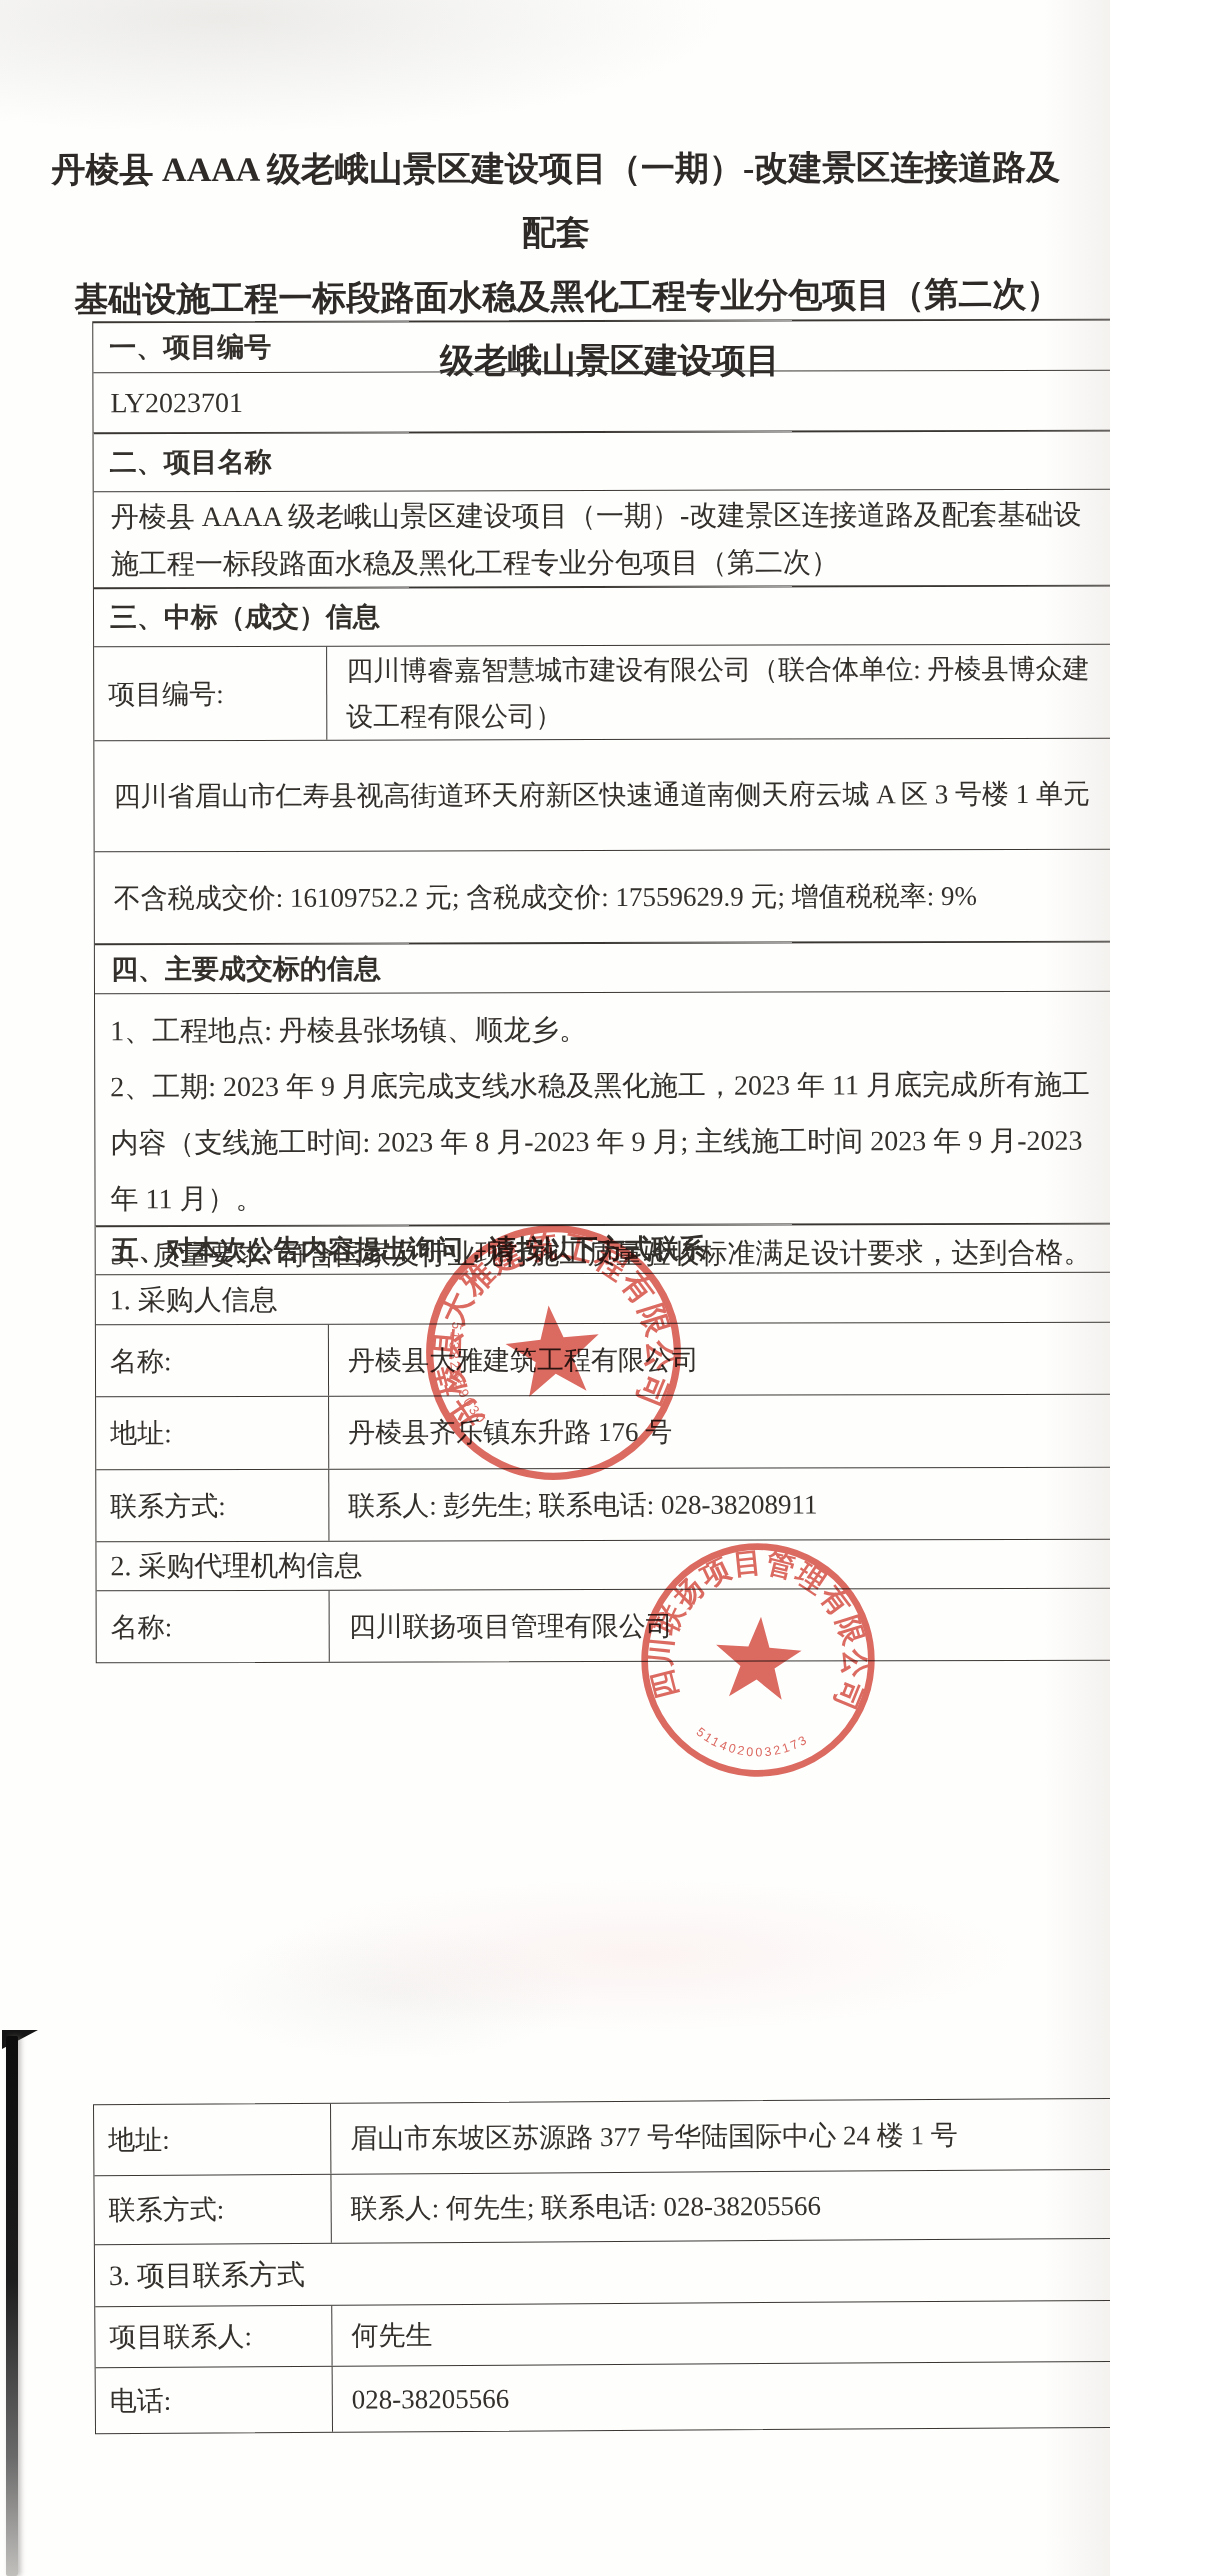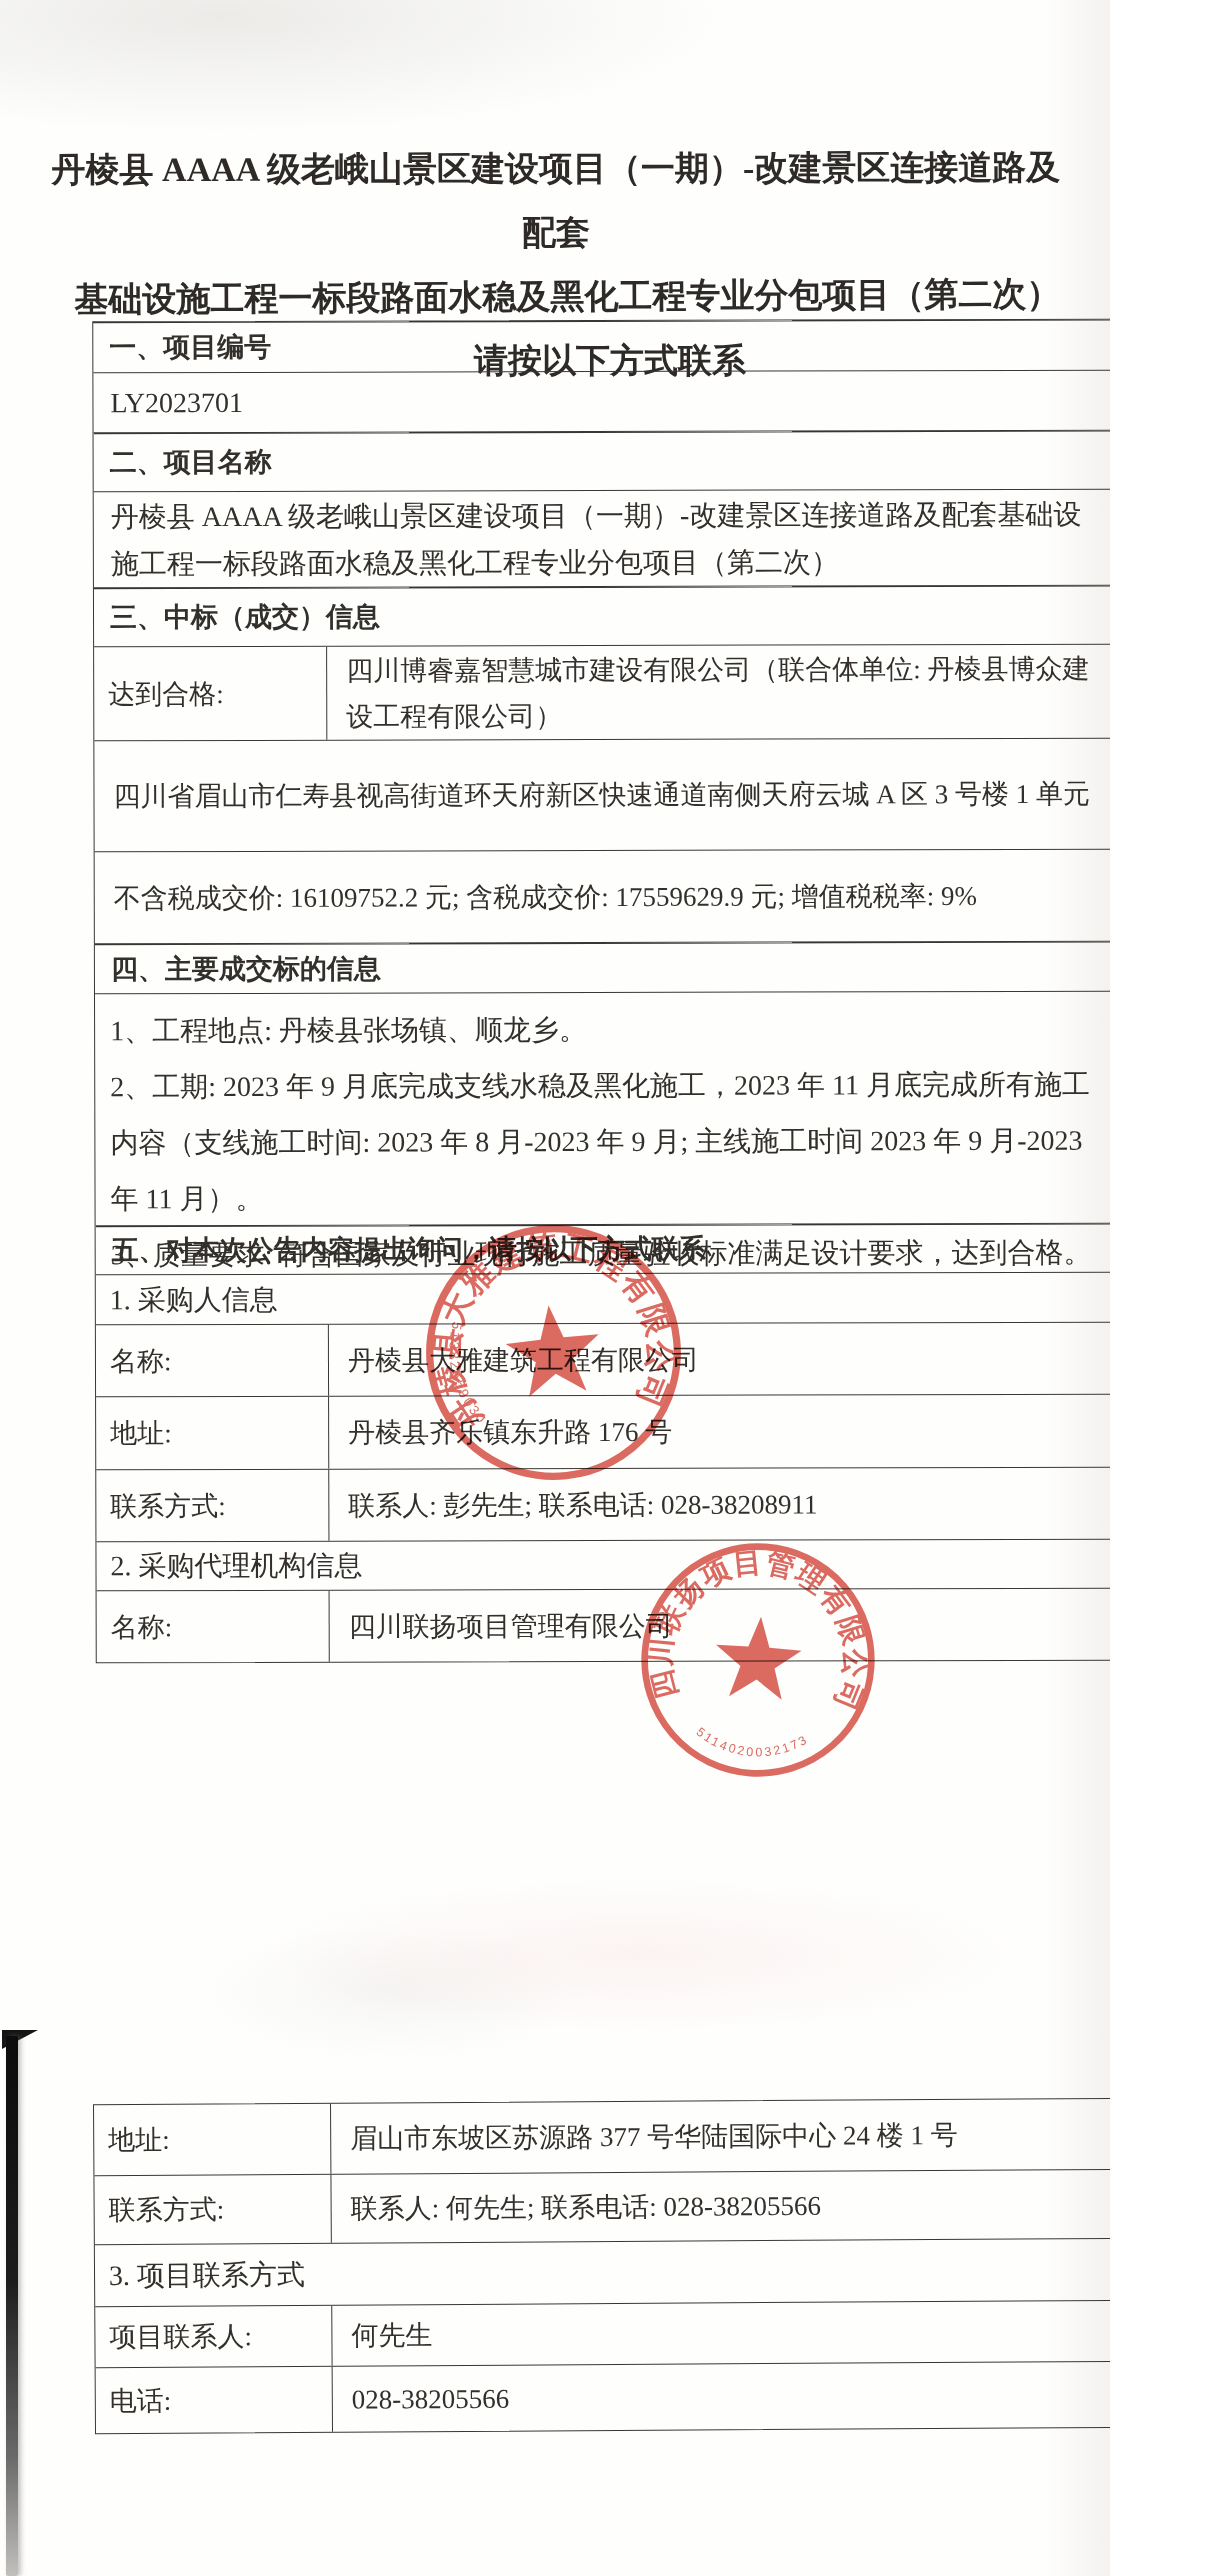--- a/index.html
+++ b/index.html
@@ -62,35 +62,35 @@
 <body>
 
 <div class="canvas">
   <div class="top-shade"></div>
   <div class="right-shade"></div>
   <div class="ink-bleed"></div>
 
   <div class="title">
     <div class="t1">丹棱县 AAAA 级老峨山景区建设项目（一期）-改建景区连接道路及配套</div>
     <div class="t2">基础设施工程一标段路面水稳及黑化工程专业分包项目（第二次）</div>
-    <div class="t3">请按以下方式联系</div>
+    <div class="t3">级老峨山景区建设项目</div>
   </div>
 
   <div class="tbl t1">
     <div class="row sec" style="height:50px">一、项目编号</div>
     <div class="row full" style="height:60px">
       <div class="val">LY2023701</div>
     </div>
     <div class="row sec" style="height:59px">二、项目名称</div>
     <div class="row full" style="height:96px">
       <div class="val">丹棱县 AAAA 级老峨山景区建设项目（一期）-改建景区连接道路及配套基础设施工程一标段路面水稳及黑化工程专业分包项目（第二次）</div>
     </div>
     <div class="row sec" style="height:59px">三、中标（成交）信息</div>
     <div class="row" style="height:94px">
-      <div class="lab">达到合格:</div>
+      <div class="lab">项目编号:</div>
       <div class="cell">四川博睿嘉智慧城市建设有限公司（联合体单位: 丹棱县博众建设工程有限公司）</div>
     </div>
     <div class="row" style="height:111px">
       <div class="cell">四川省眉山市仁寿县视高街道环天府新区快速通道南侧天府云城 A 区 3 号楼 1 单元</div>
     </div>
     <div class="row" style="height:92px">
       <div class="cell">不含税成交价: 16109752.2 元; 含税成交价: 17559629.9 元; 增值税税率: 9%</div>
     </div>
     <div class="row sec" style="height:50px">四、主要成交标的信息</div>
     <div class="row content" style="height:232px">

